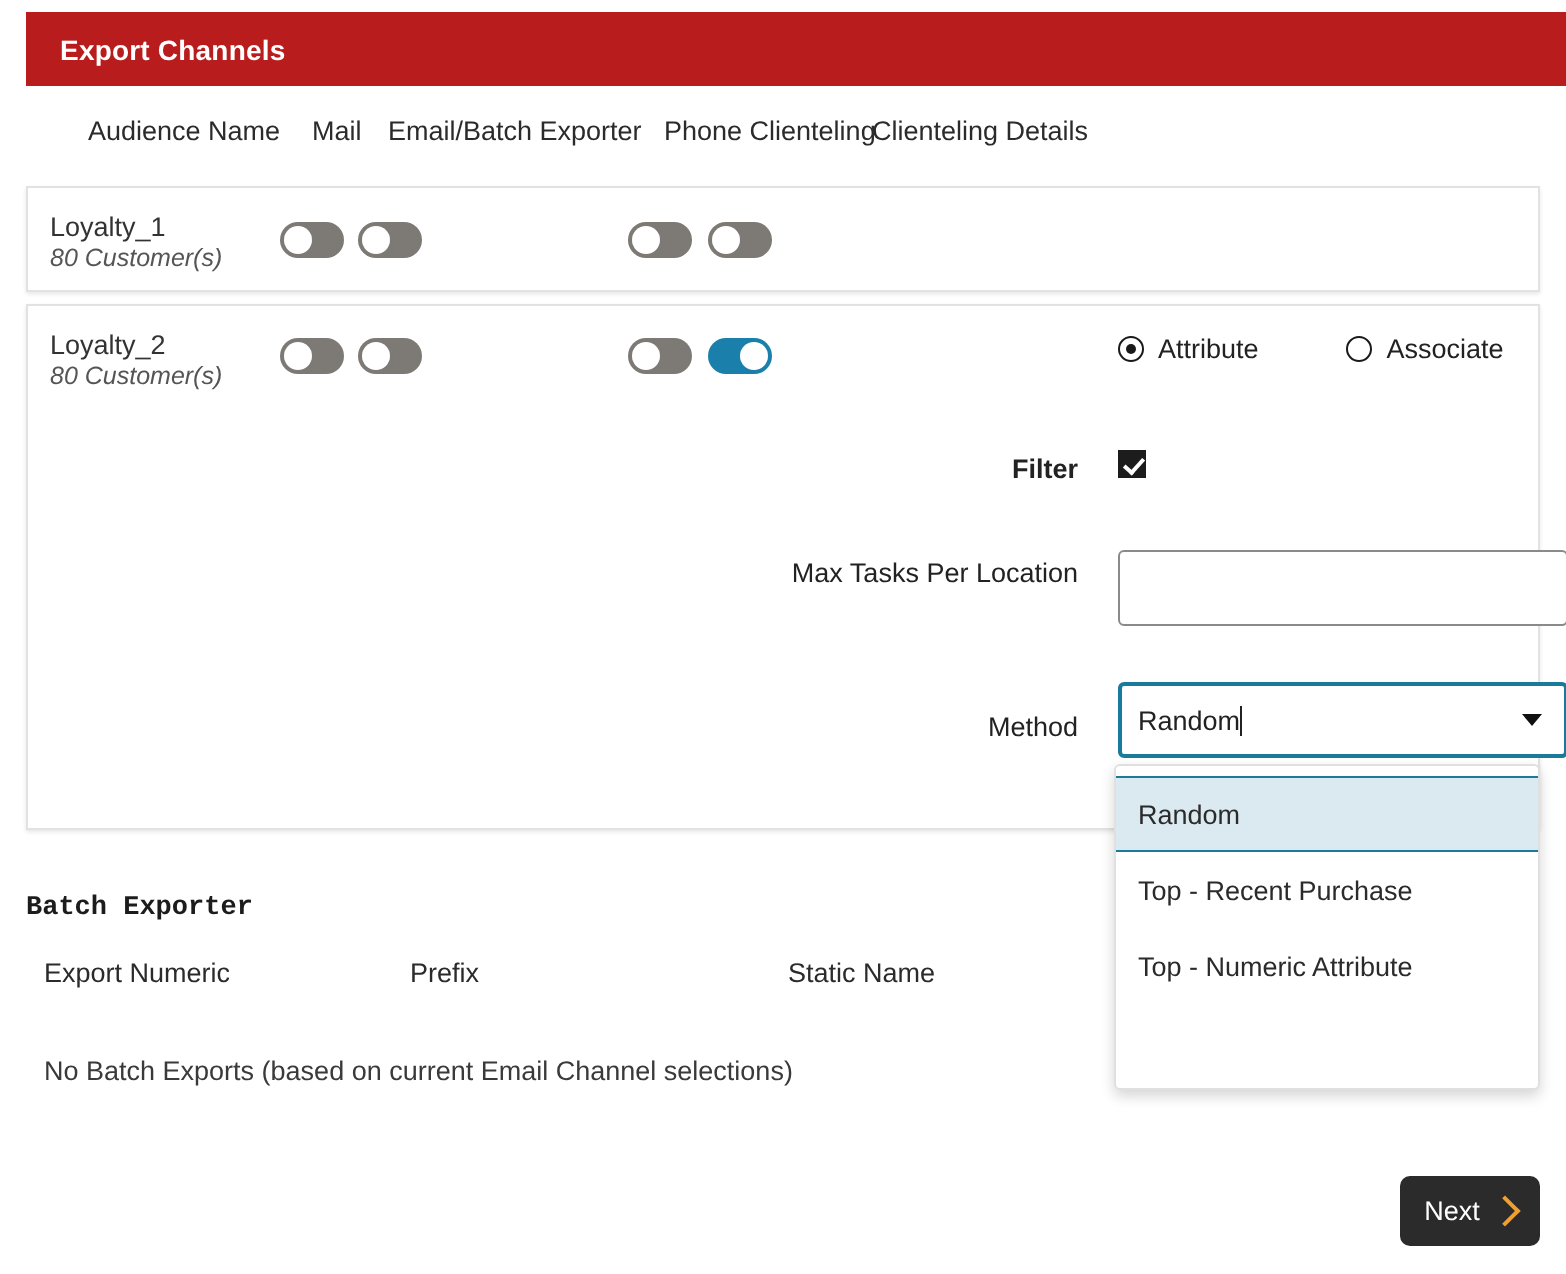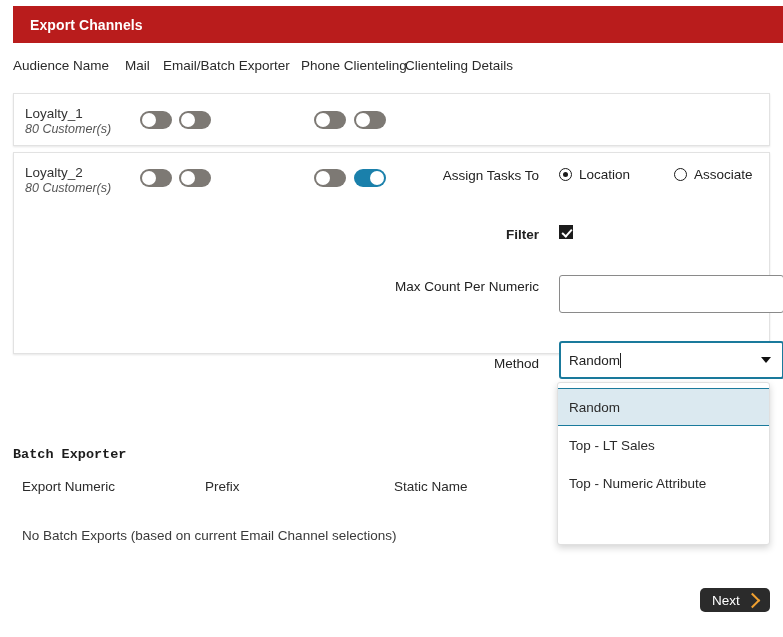--- a/index.html
+++ b/index.html
@@ -43,20 +43,21 @@
     top: 58px;
     width: 757px;
     height: 22px;
     font-size: 13.5px;
     color: #2b2b2b;
   }
   .col-headers span {
     position: absolute;
     top: 0;
     white-space: nowrap;
+    margin-left: 31px;
   }
   .ch-audience { left: 0px; }
   .ch-mail { left: 112px; }
   .ch-email { left: 150px; }
   .ch-phone { left: 288px; }
   .ch-cdetails { left: 392px; }
 
   
   .card {
     position: absolute;
@@ -67,21 +68,21 @@
     box-sizing: border-box;
   }
   #card-row-1 {
     top: 93px;
     width: 757px;
     height: 53px;
   }
   #card-row-2 {
     top: 152px;
     width: 757px;
-    height: 202px;
+    height: 263px;
     padding-left: 35px;
   }
 
   .aud-name {
     position: absolute;
     left: 11px;
     font-size: 13.5px;
     color: #333333;
     line-height: 17px;
     white-space: nowrap;
@@ -311,21 +312,21 @@
     color: #3a3a3a;
     white-space: nowrap;
   }
 
   
   .next-btn {
     position: absolute;
     left: 700px;
     top: 588px;
     width: 70px;
-    height: 24px;
+    height: 35px;
     background: #2b2b2b;
     border: none;
     border-radius: 5px;
     display: flex;
     align-items: center;
     justify-content: center;
     gap: 9px;
     cursor: pointer;
     padding: 0;
   }
@@ -386,49 +387,48 @@
   <div class="toggle tg-2">
     <div class="knob"></div>
   </div>
   <div class="toggle tg-3">
     <div class="knob"></div>
   </div>
   <div class="toggle tg-4 on">
     <div class="knob"></div>
   </div>
 
-  <span class="form-label" style="left:380px; top:15px; width:145px;">Assign Tasks To</span>
   <div class="radio-group">
     <div class="radio-opt selected">
       <span class="radio-mark"></span>
-      <span class="radio-text">Location</span>
+      <span class="radio-text">Attribute</span>
     </div>
     <div class="radio-opt">
       <span class="radio-mark"></span>
       <span class="radio-text">Associate</span>
     </div>
   </div>
 
   <span class="form-label" style="left:380px; top:74px; width:145px;font-weight:bold;">Filter</span>
   <span class="checkbox-mark" style="left:545px; top:72px;"></span>
 
-  <span class="form-label" style="left:380px; top:125px; width:145px; line-height:17px;">Max Count Per Numeric</span>
+  <span class="form-label" style="left:380px; top:125px; width:145px; line-height:17px;">Max Tasks Per Location</span>
   <input class="text-input" style="left: 545px; top: 122px; width: 225px; height: 38px;" value="">
 
   <span class="form-label" style="left:380px; top:203px; width:145px;">Method</span>
   <div class="combo" style="left:545px; top:188px; width:225px; height:38px;">
     <span class="combo-value">Random</span>
       <span class="caret-blink"></span>
     <span class="combo-caret"></span>
   </div>
 </div>
 
 <div class="dropdown-panel" style="left:557px; top:382px; width:213px; height:163px;">
   <div class="dd-option highlighted" style="margin-top:5px;">Random</div>
-  <div class="dd-option">Top - LT Sales</div>
+  <div class="dd-option">Top - Recent Purchase</div>
   <div class="dd-option">Top - Numeric Attribute</div>
 </div>
 
 <span class="section-title" style="top:447px;font-family:Liberation Mono, monospace;">Batch Exporter</span>
 <span class="be-head" style="left:22px; top:479px;">Export Numeric</span>
 <span class="be-head" style="left:205px; top:479px;">Prefix</span>
 <span class="be-head" style="left:394px; top:479px;">Static Name</span>
 <span class="be-empty" style="top:528px;">No Batch Exports (based on current Email Channel selections)</span>
 
 <button class="next-btn">

